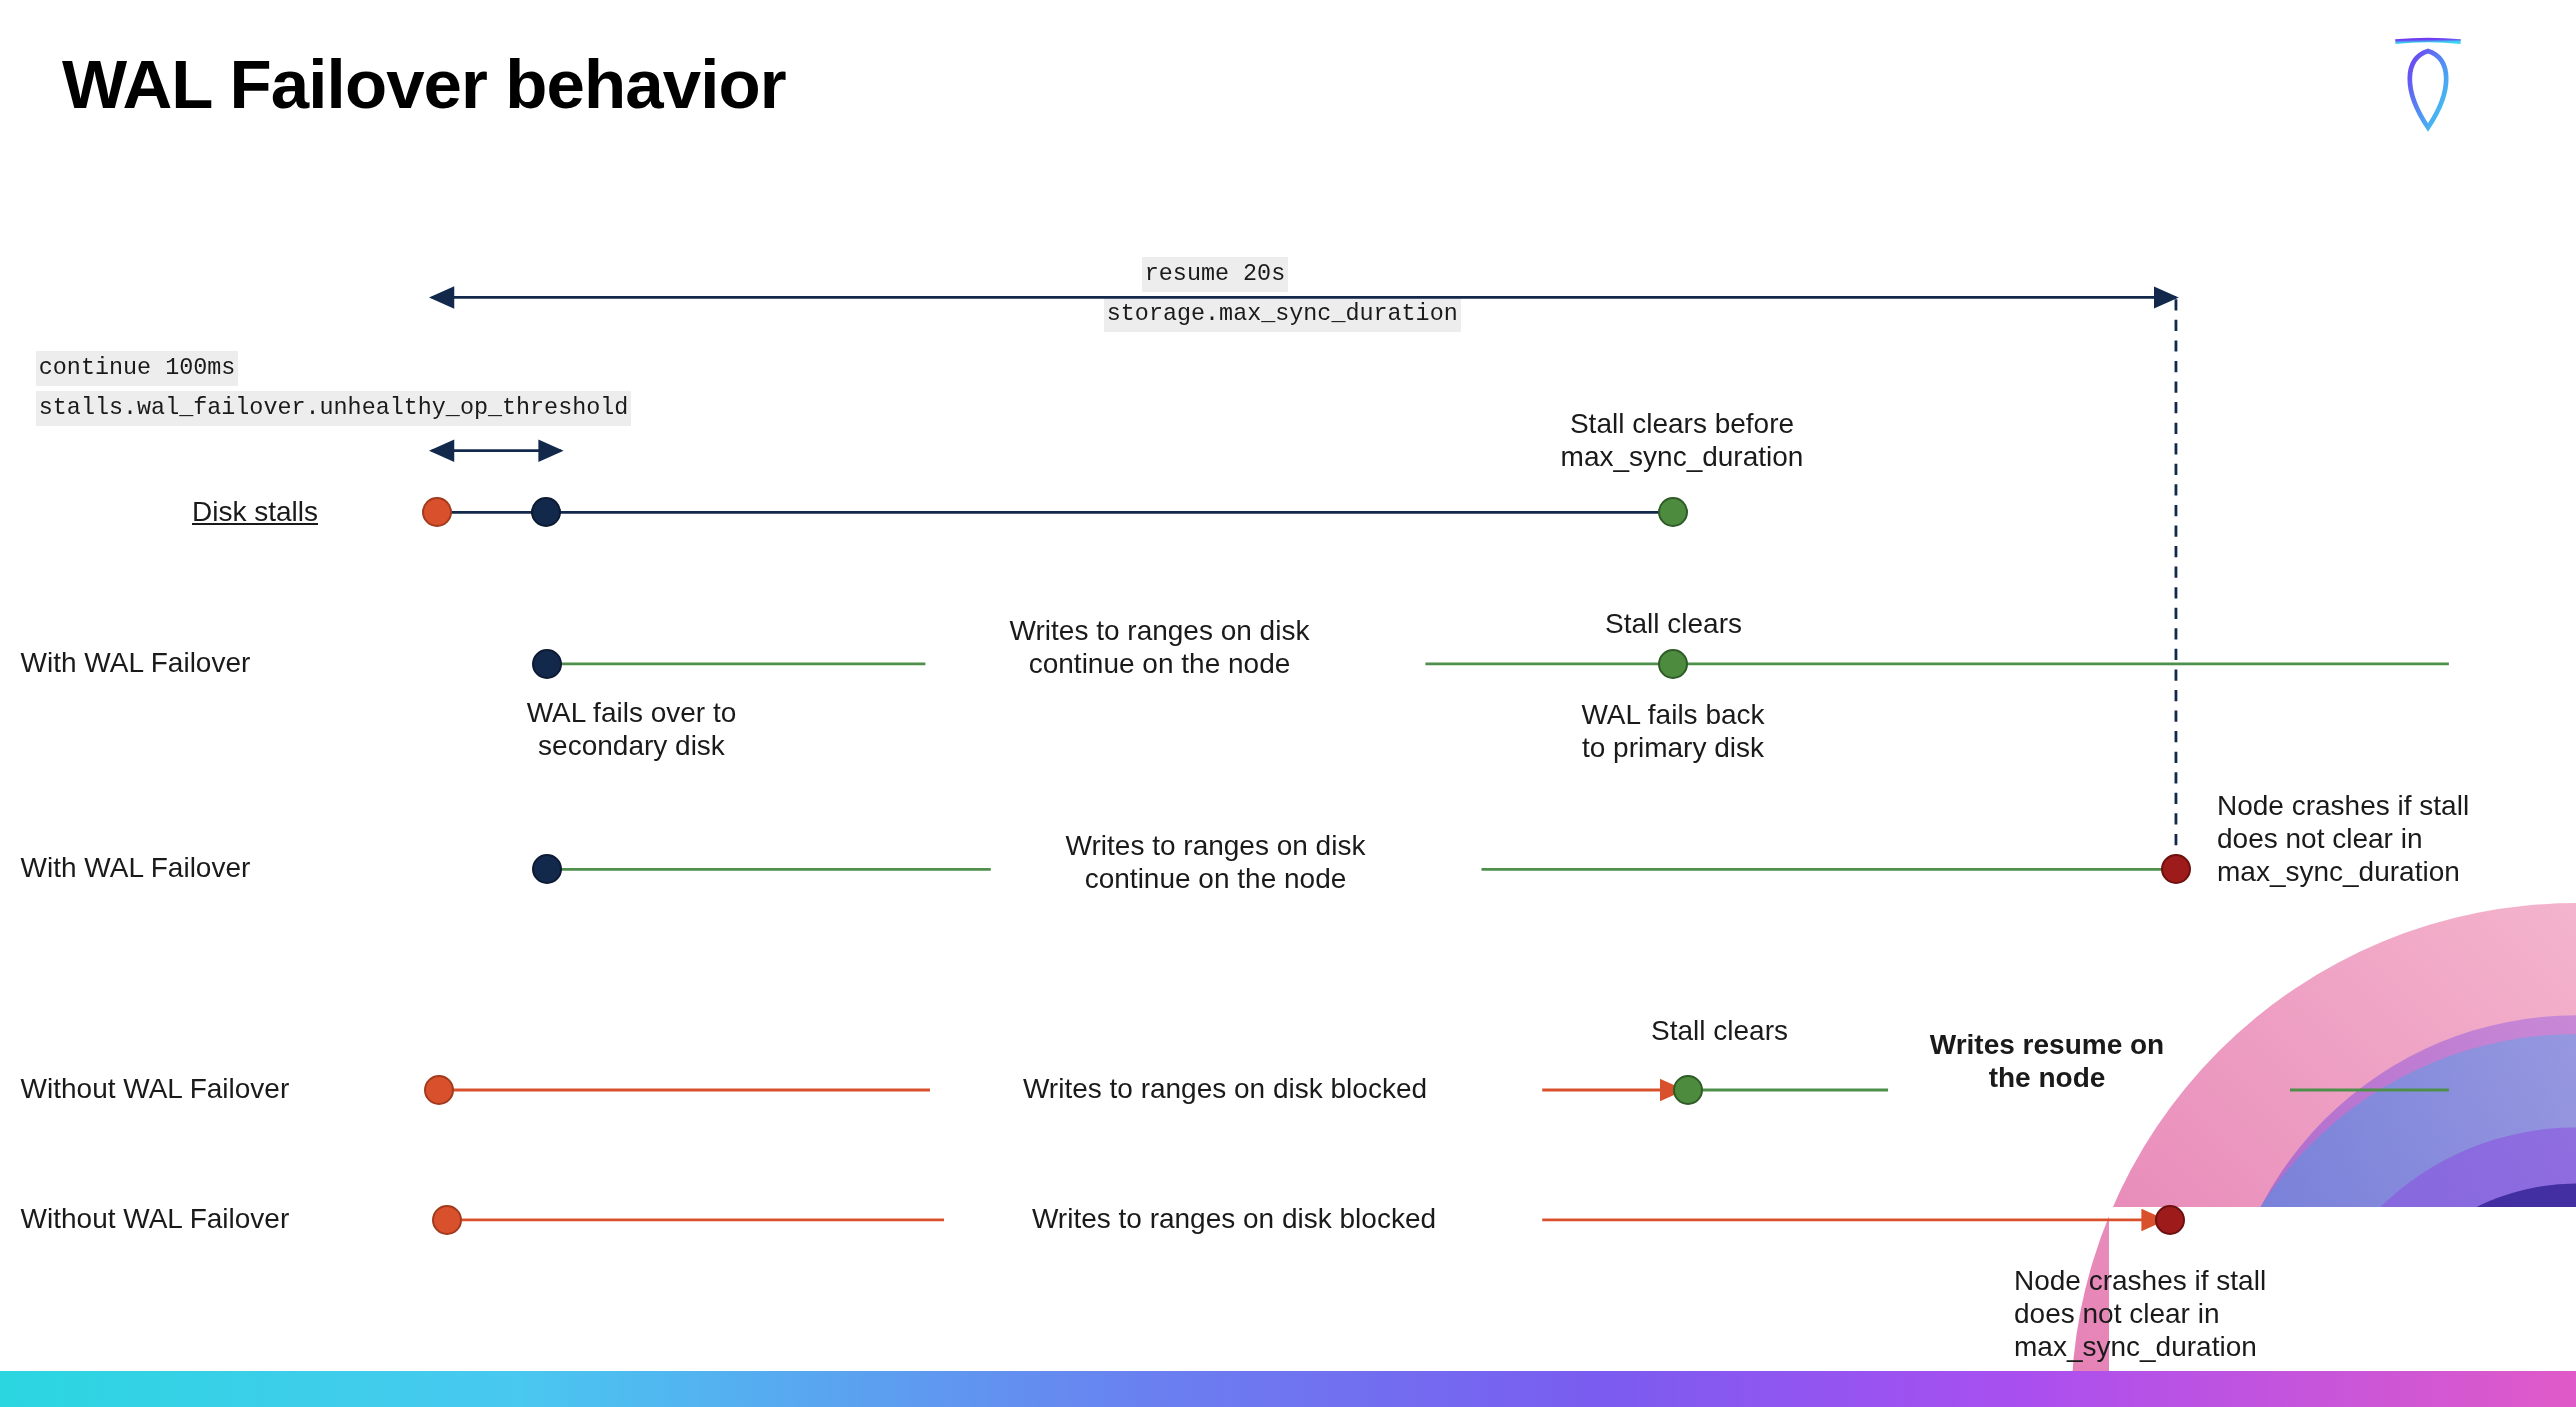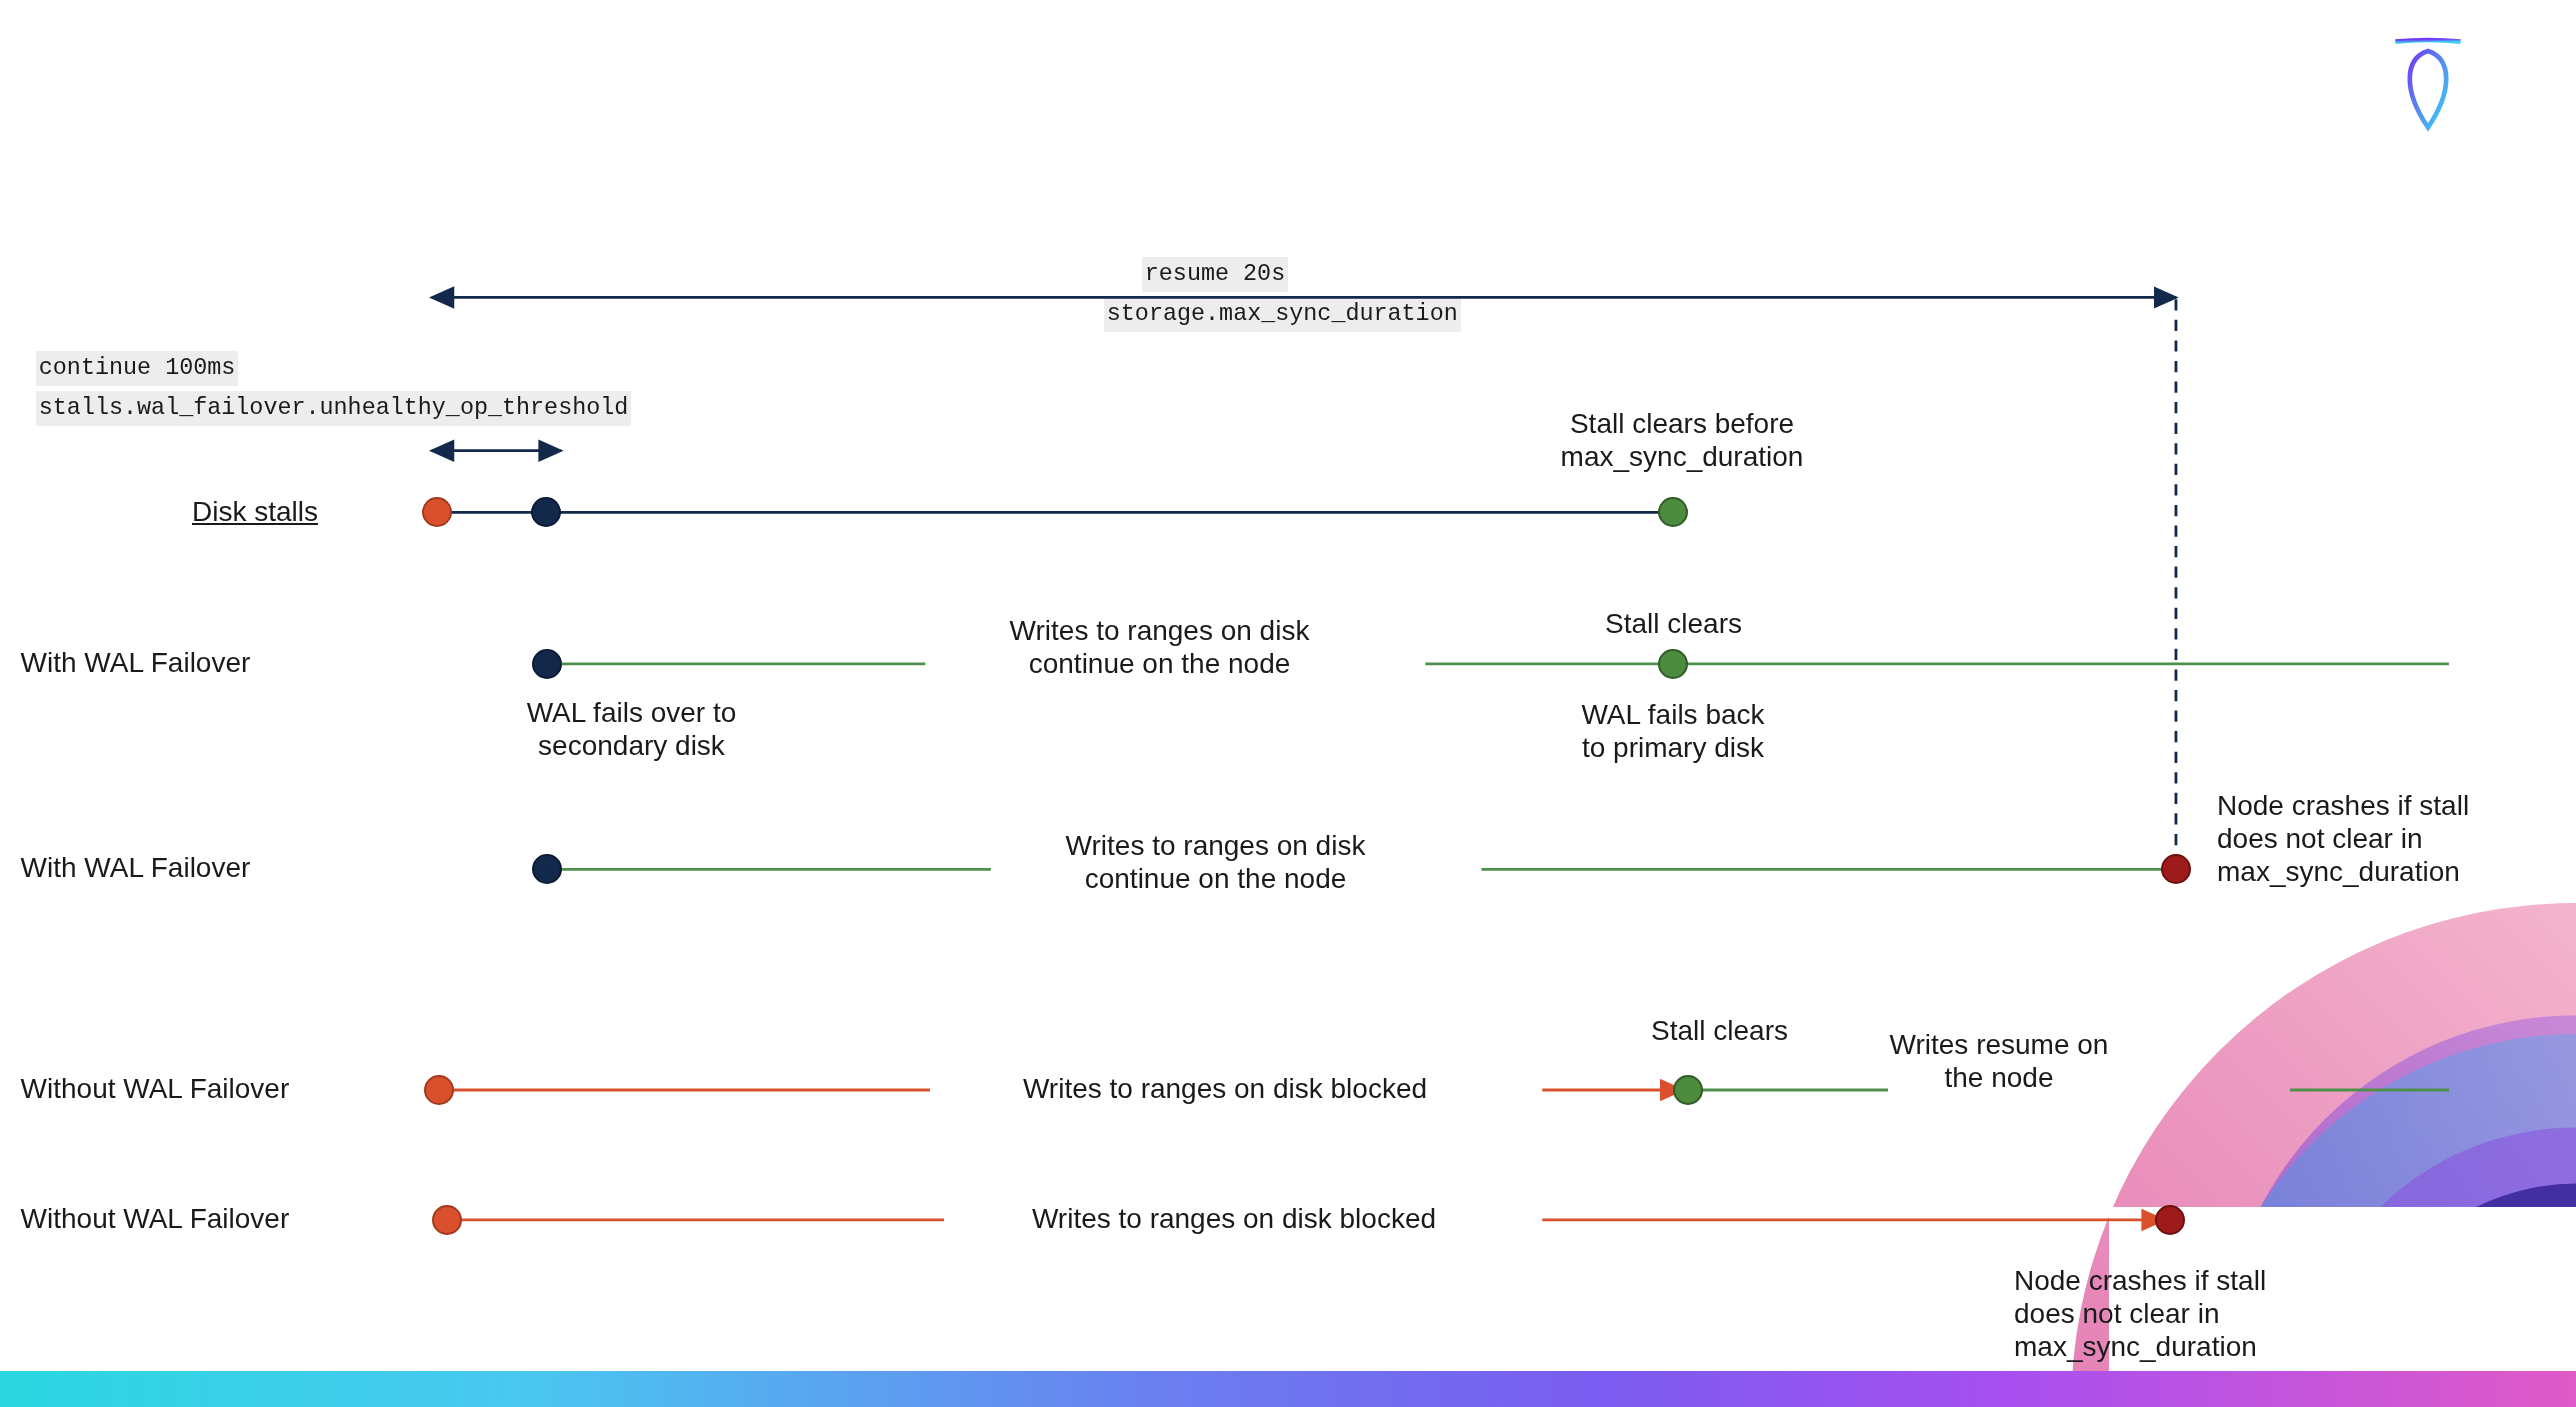--- a/index.html
+++ b/index.html
@@ -85,20 +85,21 @@
       <path d="M 1000 180 A 380 380 0 0 0 620 560 L 1000 560 Z" fill="url(#g2)" opacity="0.55"></path>
       <path d="M 700 600 A 300 300 0 0 1 1000 300 L 1000 600 Z" fill="#8a4fe0" opacity="0.55"></path>
       <path d="M 760 600 A 240 240 0 0 1 1000 360 L 1000 600 Z" fill="#2a1b8c" opacity="0.75"></path>
       <path d="M 820 600 A 180 180 0 0 1 1000 420 L 1000 600 Z" fill="#5ad0e8" opacity="0.8"></path>
       <path d="M 880 600 A 120 120 0 0 1 1000 480 L 1000 600 Z" fill="#7a5cf0" opacity="0.75"></path>
     </svg>
     <div class="whitebox"></div>
   </div>
   <div class="artbar"></div>
 
+  <div class="title">WAL Failover behavior</div>
 
   <div class="logo">
     <svg width="84" height="103" viewBox="0 0 90 110">
       <defs>
         <linearGradient id="lg" x1="0" y1="0" x2="1" y2="1">
           <stop offset="0%" stop-color="#6f3df2"></stop>
             <stop offset="100%" stop-color="#3bd6f2"></stop>
         </linearGradient>
       </defs>
       <path d="M10 8 C30 6 60 6 80 8" stroke="url(#lg)" stroke-width="5" fill="none"></path>
@@ -183,21 +184,21 @@
 to primary disk</div>
 
   <div class="lbl center" style="left:991px; top:830px; width:449px;">Writes to ranges on disk
 continue on the node</div>
   <div class="lbl" style="left:2217px; top:790px; width:355px;">Node crashes if stall
 does not clear in
 max_sync_duration</div>
 
   <div class="lbl center" style="left:935px; top:1073px; width:580px;">Writes to ranges on disk  blocked</div>
   <div class="lbl center" style="left:1570px; top:1015px; width:299px;">Stall clears</div>
-  <div class="lbl center" style="left:1812px; top:1029px; width:374px;">Writes resume on
+  <div class="lbl center" style="left:1860px; top:1029px; width:374px;font-weight:bold;">Writes resume on
 the node</div>
 
   <div class="lbl center" style="left:944px; top:1203px; width:580px;">Writes to ranges on disk  blocked</div>
   <div class="lbl" style="left:2014px; top:1265px; width:374px;">Node crashes if stall
 does not clear in
 max_sync_duration</div>
 
 </div>
 
 

